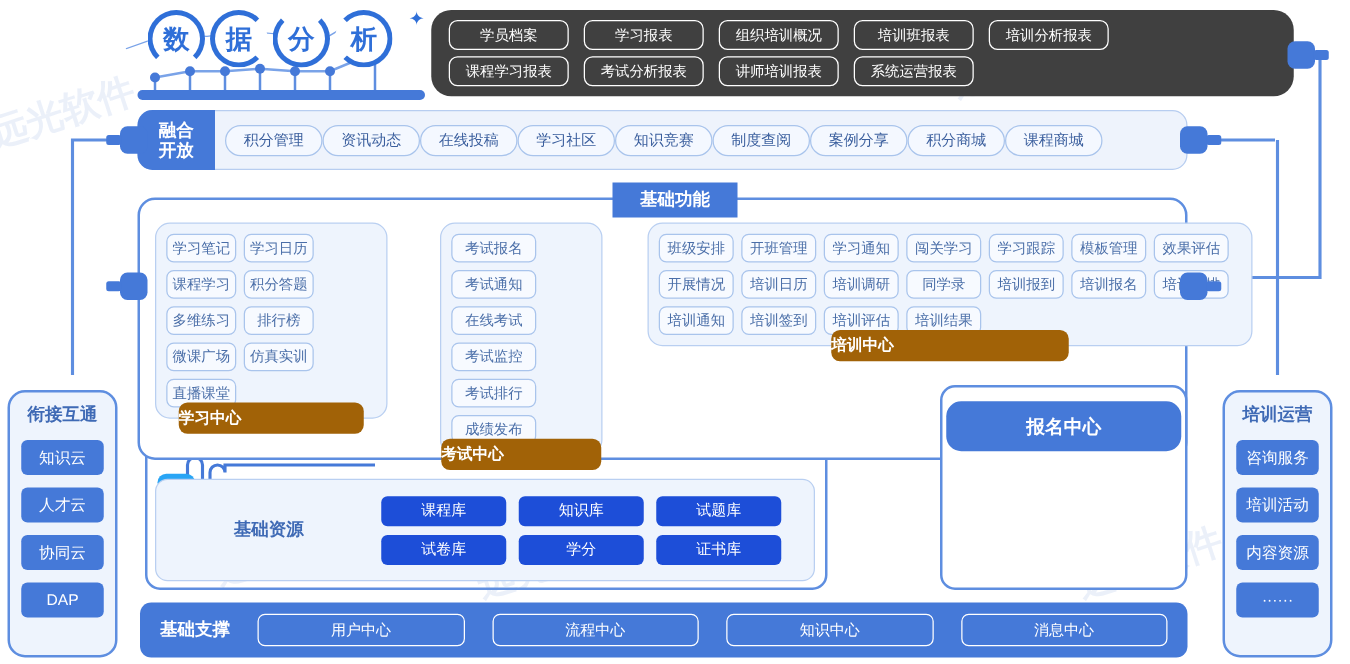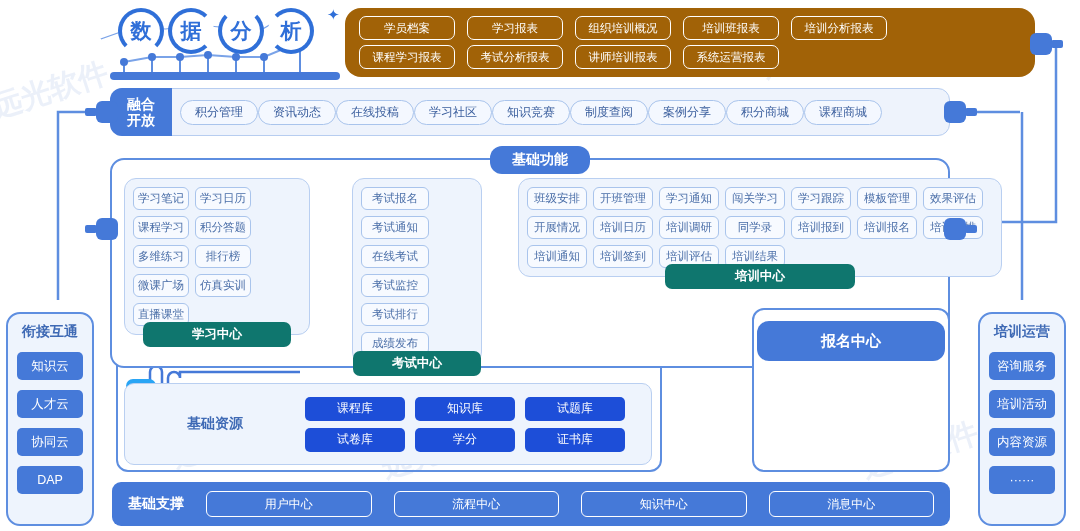--- a/index.html
+++ b/index.html
@@ -29,21 +29,21 @@
   }
   .logo-ring.r1 { left:8px;  border-color:#2f6fd8; border-bottom-color:transparent; }
   .logo-ring.r2 { left:58px; border-color:#2f6fd8; border-right-color:transparent; }
   .logo-ring.r3 { left:108px;border-color:#2f6fd8; border-top-color:transparent;}
   .logo-ring.r4 { left:158px;border-color:#2f6fd8; border-left-color:transparent;}
   .sparkle { position:absolute; left:217px; top:4px; color:#2f6fd8; font-size:15px;}
 
   
   #reports {
     left:345px; top:8px; width:690px; height:69px;
-    background:#a16207; border-radius:16px;
+    background:#404040; border-radius:16px;
     display:flex; flex-direction:column; justify-content:center; gap:5px;
     padding:6px 14px;
   }
   .rep-row { display:flex; gap:12px; }
   .rep-chip {
     border:1px solid #ffffff; border-radius:7px; color:#ffffff;
     font-size:11.5px; height:24px; padding:0 12px; min-width:96px;
     display:flex; align-items:center; justify-content:center; font-weight:400;
   }
 
@@ -67,36 +67,36 @@
   }
 
   
   #basic-card {
     left:110px; top:158px; width:840px; height:210px;
     border:2px solid #5e8ee0; border-radius:14px; background:#fff;
   }
   #basic-title {
     position:absolute; left:50%; transform:translateX(-50%); top:146px;
     background:#4579d8; color:#fff; font-size:14px; font-weight:700;
-    padding:5px 22px; border-radius:12px; z-index:5;
+    padding:5px 22px; border-radius:0; z-index:5;
   }
   .center-group {
     position:absolute; top:178px; background:#eef4fd;
     border:1px solid #b9cff1; border-radius:12px; padding:8px;
   }
   .cg-grid { display:flex; flex-wrap:wrap; gap:6px; }
   .cg-chip {
     border:1px solid #a9c4ec; border-radius:6px; background:#f7faff;
     color:#4a6ea8; font-size:11.5px; height:23px; width:58px;
     display:flex; align-items:center; justify-content:center;
   }
   .cg-label {
     position:absolute; bottom:-13px; left:50%; transform:translateX(-50%);
-    background:#0f766e; color:#fff; font-size:12.5px; font-weight:700;
-    border-radius:7px; padding:4px 0; text-align:center; white-space:nowrap;
+    background:#a16207; color:#fff; font-size:12.5px; font-weight:700;
+    border-radius:7px; padding:4px 0; white-space:nowrap;
   }
   #g-study   { left:124px; width:186px; }
   #g-study .cg-chip { width:56px; }
   #g-study .cg-label { width:148px; }
   #g-exam    { left:352px; width:130px; }
   #g-exam .cg-chip { width:68px; }
   #g-exam .cg-label { width:128px; }
   #g-train   { left:518px; width:484px; }
   #g-train .cg-chip { width:60px; }
   #g-train .cg-label { width:190px; }

